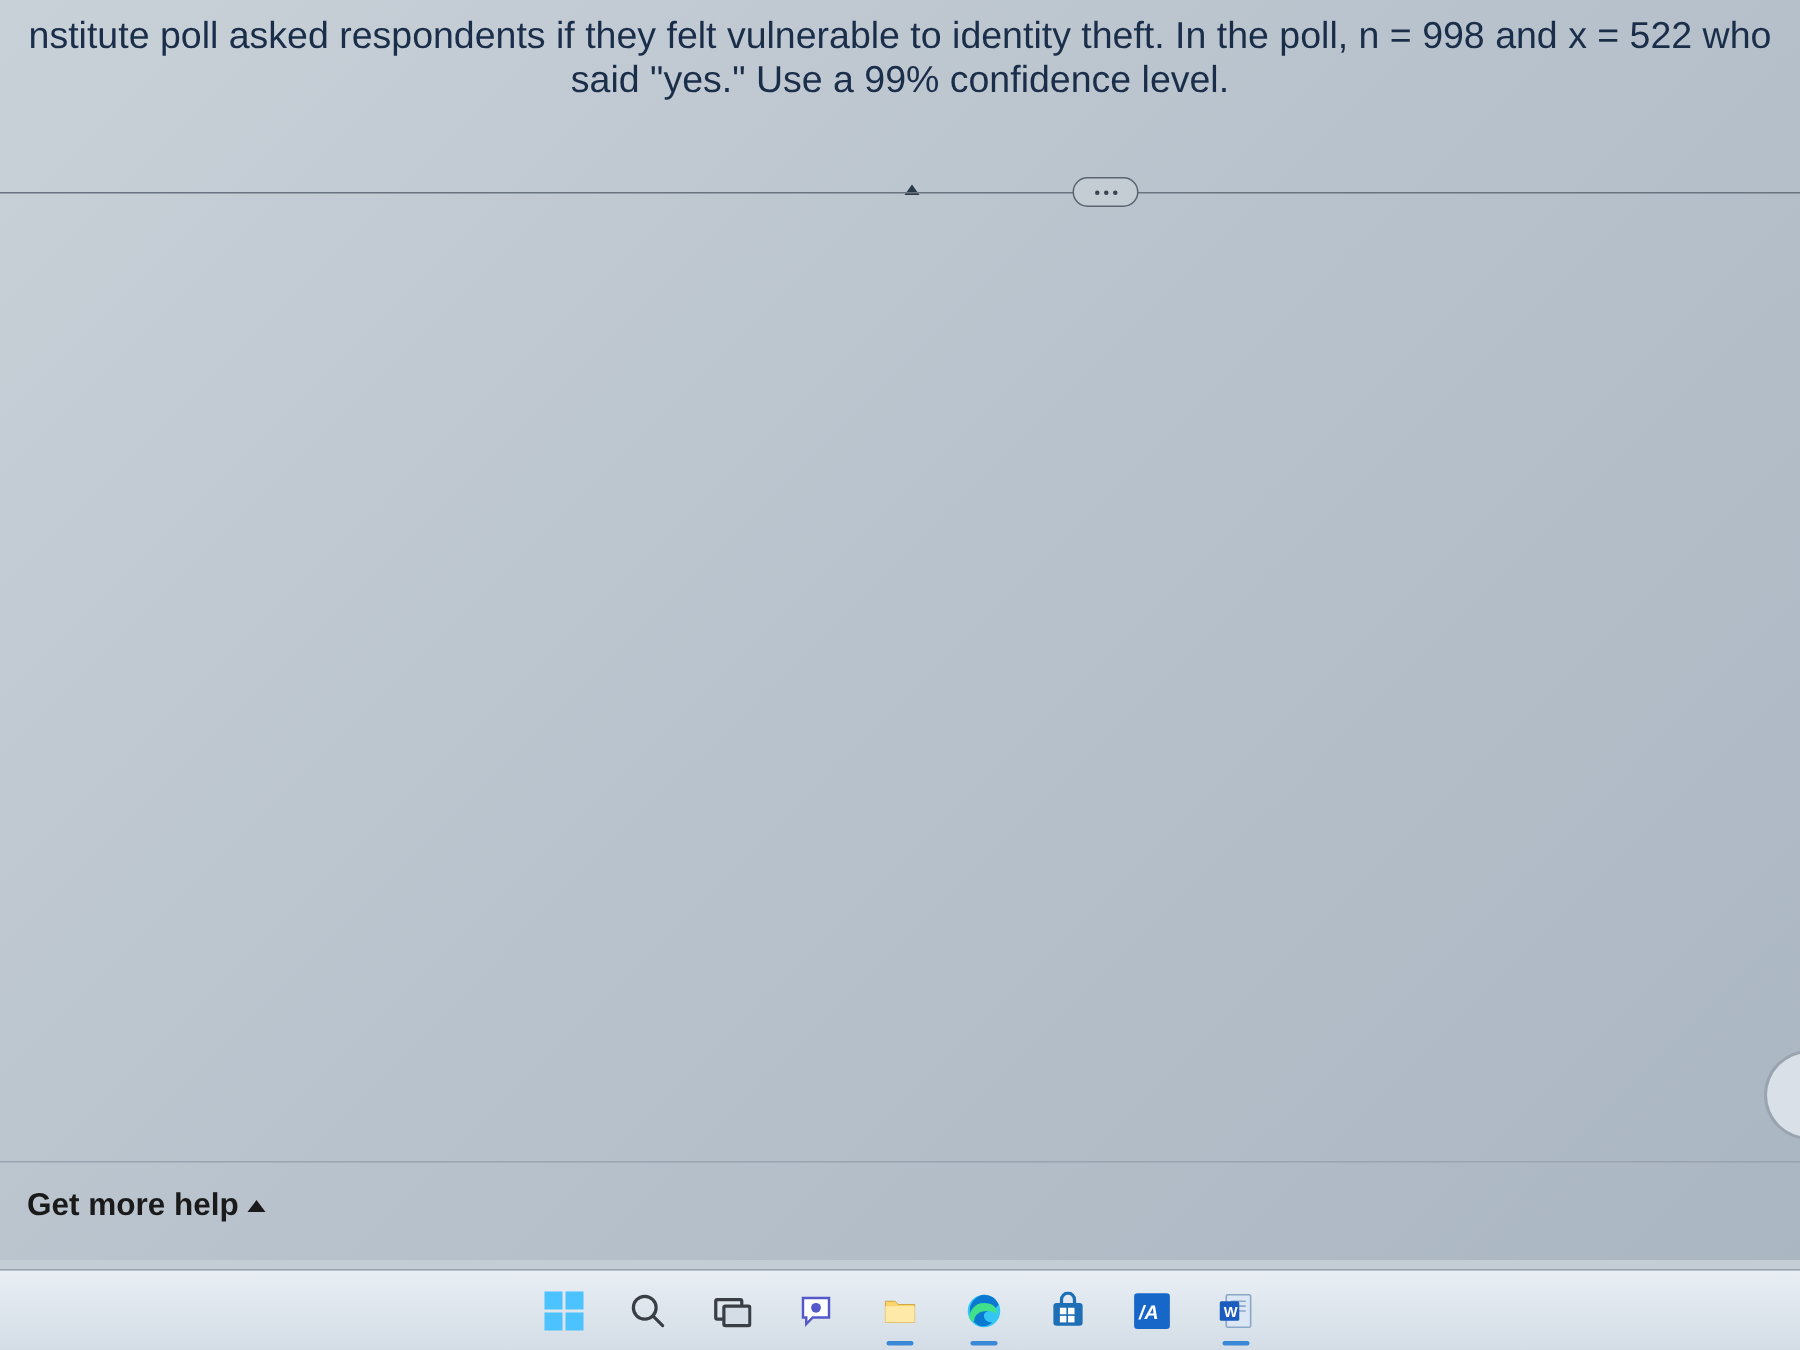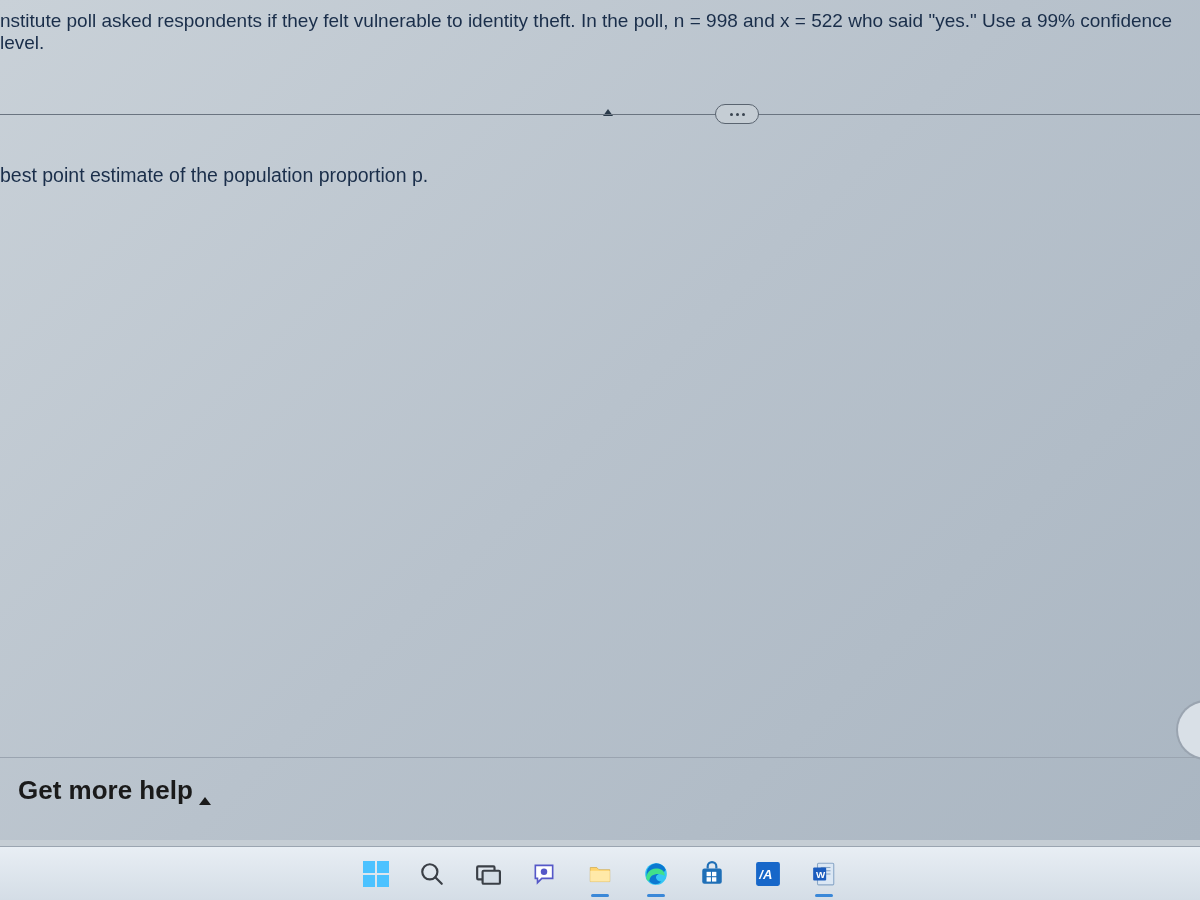--- a/index.html
+++ b/index.html
@@ -11,21 +11,21 @@
   }
   .content-area {
     position: absolute;
     top: 0; left: 0;
     width: 1200px; height: 840px;
     background: linear-gradient(135deg, #c9d1d8 0%, #b8c2cc 50%, #aab6c2 100%);
     color: #1a2e4a;
     padding: 10px 0 0 0;
   }
   .line1 { font-size: 19px; margin-left: 0; padding-bottom: 10px; }
-  .line2 { font-size: 19px; margin-left: 0; padding-bottom: 14px; }
+  .line2 { font-size: 25px; margin-left: 0; padding-bottom: 14px; text-align: center; }
   .line3 { font-size: 19.5px; margin-left: 0; padding-bottom: 8px; margin-top: 4px;}
   .divider-row {
     margin-top: 36px;
     position: relative;
     height: 22px;
   }
   .hr {
     border: none;
     border-top: 1px solid #6a7480;
     position: absolute;
@@ -53,26 +53,26 @@
     width: 0; height: 0;
     border-left: 5px solid transparent;
     border-right: 5px solid transparent;
     border-bottom: 7px solid #2a3a4a;
   }
   .line4 { font-size: 19.5px; margin-top: 38px; }
   .line5 { font-size: 19.5px; margin-top: 58px; }
   .help-bar {
     position: absolute;
     left: 8px;
-    bottom: 28px;
-    font-size: 26px;
+    bottom: 18px;
+    font-size: 21px;
     font-weight: 700;
     color: #1a1a1a;
     display: flex;
-    align-items: flex-end;
+    align-items: center;
     gap: 6px;
     cursor: pointer;
     padding: 18px 10px 6px 10px;
   }
   .help-bar::before{
     content:"";
     position:absolute;
     top:0; left:-8px; right:-1200px;
     border-top:1px solid #9aa4b0;
   }
@@ -137,21 +137,20 @@
     <hr class="hr">
     <div class="pill">
       <div class="pill-dots">
           <span></span>
           <span></span>
           <span></span>
         </div>
     </div>
   </div>
 
-  <div class="line4">best point estimate of the population proportion p.</div>
 
   <div class="help-bar">
     <span>Get more help</span>
     <span class="caret-up"></span>
   </div>
 
   <div class="right-arc"></div>
 </div>
 
 <div class="taskbar">

